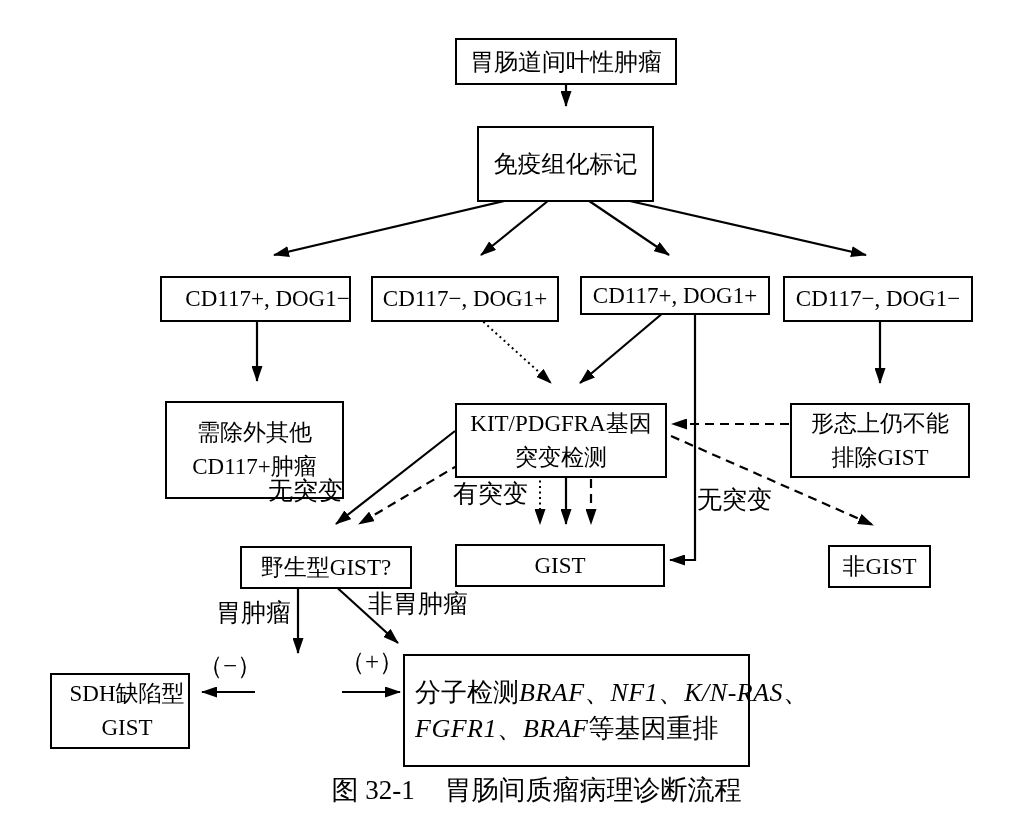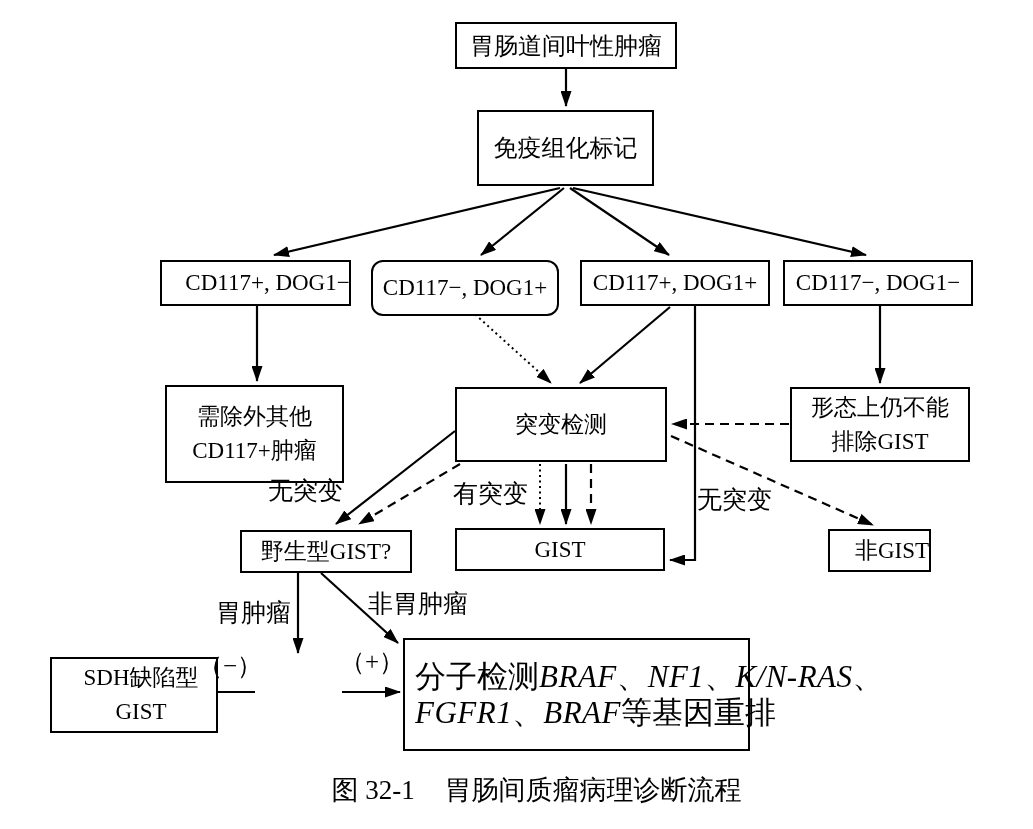--- a/index.html
+++ b/index.html
@@ -26,28 +26,29 @@
     border: 2px solid #000;
     background: #fff;
     display: flex;
     flex-direction: column;
     align-items: center;
     justify-content: center;
     text-align: center;
     font-size: 23px;
     line-height: 34px;
     white-space: nowrap;
+    margin-top: 16px;
   }
   .node.big { font-size: 24px; }
   .node .line { display: block; }
   #node-molecular {
     align-items: flex-start;
     text-align: left;
     padding: 4px 10px;
-    font-size: 31px;
+    font-size: 26px;
     line-height: 36px;
   }
   #node-molecular i { font-style: italic; letter-spacing: 0.5px; }
   .edge-label {
     position: absolute;
     font-size: 25px;
     line-height: 28px;
     white-space: nowrap;
   }
   #caption {
@@ -99,59 +100,60 @@
   </div>
 
   <div class="node big" id="node-ihc" style="left:477px; top:110px; width:177px; height:76px;">
     <span class="line">免疫组化标记</span>
   </div>
 
   <div class="node" style="left:160px; top:260px; width:191px; height:46px;padding-left:24px;">
     <span class="line">CD117+, DOG1−</span>
   </div>
 
-  <div class="node" style="left:371px; top:260px; width:188px; height:56px;border-radius:12px;">
+  <div class="node" style="left:371px; top:260px; width:188px; height:46px;">
     <span class="line">CD117−, DOG1+</span>
   </div>
 
-  <div class="node" style="left:580px; top:260px; width:190px; height:46px;">
+  <div class="node" style="left:580px; top:260px; width:190px; height:39px;">
     <span class="line">CD117+, DOG1+</span>
   </div>
 
   <div class="node" style="left:783px; top:260px; width:190px; height:46px;">
     <span class="line">CD117−, DOG1−</span>
   </div>
 
   <div class="node" style="left:165px; top:385px; width:179px; height:98px;">
     <span class="line">需除外其他</span>
     <span class="line">CD117+肿瘤</span>
   </div>
 
   <div class="node" style="left:455px; top:387px; width:212px; height:75px;">
+    <span class="line">KIT/PDGFRA基因</span>
     <span class="line">突变检测</span>
   </div>
 
   <div class="node" style="left:790px; top:387px; width:180px; height:75px;">
     <span class="line">形态上仍不能</span>
     <span class="line">排除GIST</span>
   </div>
 
   <div class="node" style="left:240px; top:530px; width:172px; height:43px;">
     <span class="line">野生型GIST?</span>
   </div>
 
   <div class="node" style="left:455px; top:528px; width:210px; height:43px;">
     <span class="line">GIST</span>
   </div>
 
-  <div class="node" style="left:828px; top:529px; width:103px; height:43px;align-items:flex-end;">
+  <div class="node" style="left:828px; top:529px; width:103px; height:43px;">
     <span class="line">非GIST</span>
   </div>
 
-  <div class="node" style="left:50px; top:657px; width:168px; height:76px;padding-left:14px;">
+  <div class="node" style="left:50px; top:657px; width:140px; height:76px;padding-left:14px;">
     <span class="line">SDH缺陷型</span>
     <span class="line">GIST</span>
   </div>
 
 
   <div class="node" id="node-molecular" style="left:403px; top:638px; width:347px; height:113px;">
       <div class="line"><span>分子检测</span><i>BRAF</i><span>、</span><i>NF1</i><span>、</span><i>K/N-RAS</i><span>、</span></div>
       <div class="line"><i>FGFR1</i><span>、</span><i>BRAF</i><span>等基因重排</span></div>
     </div>
 

